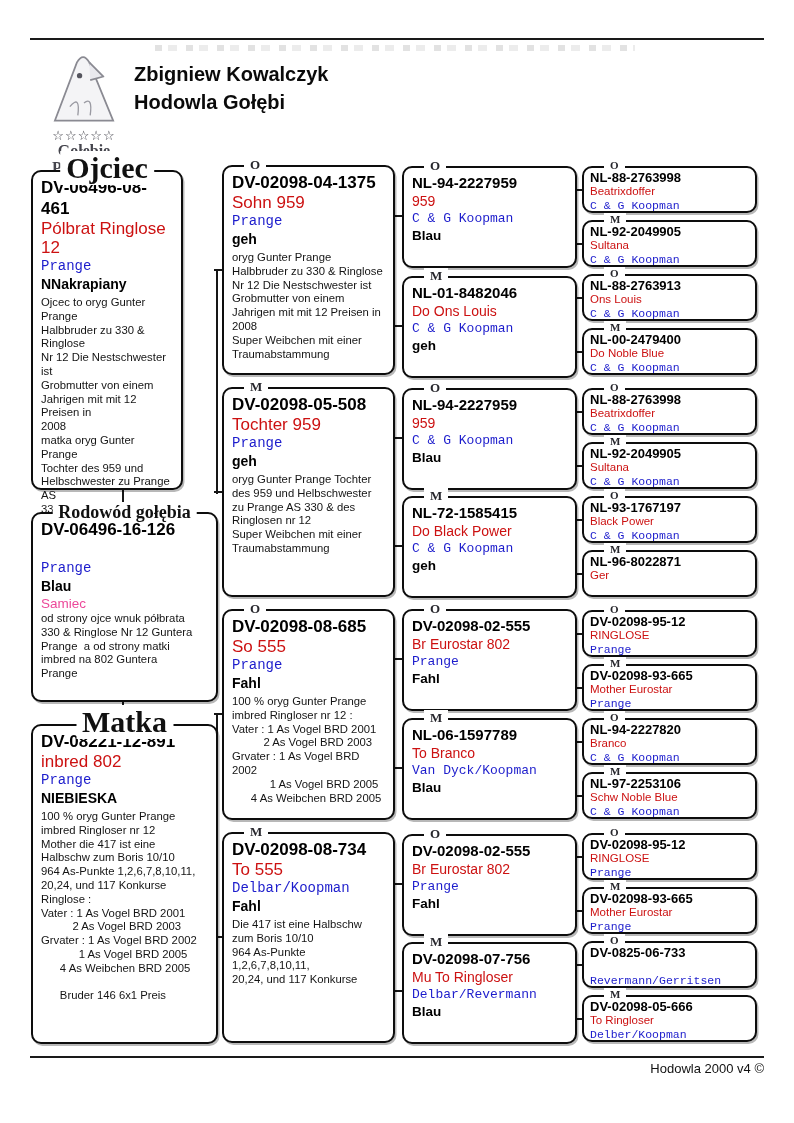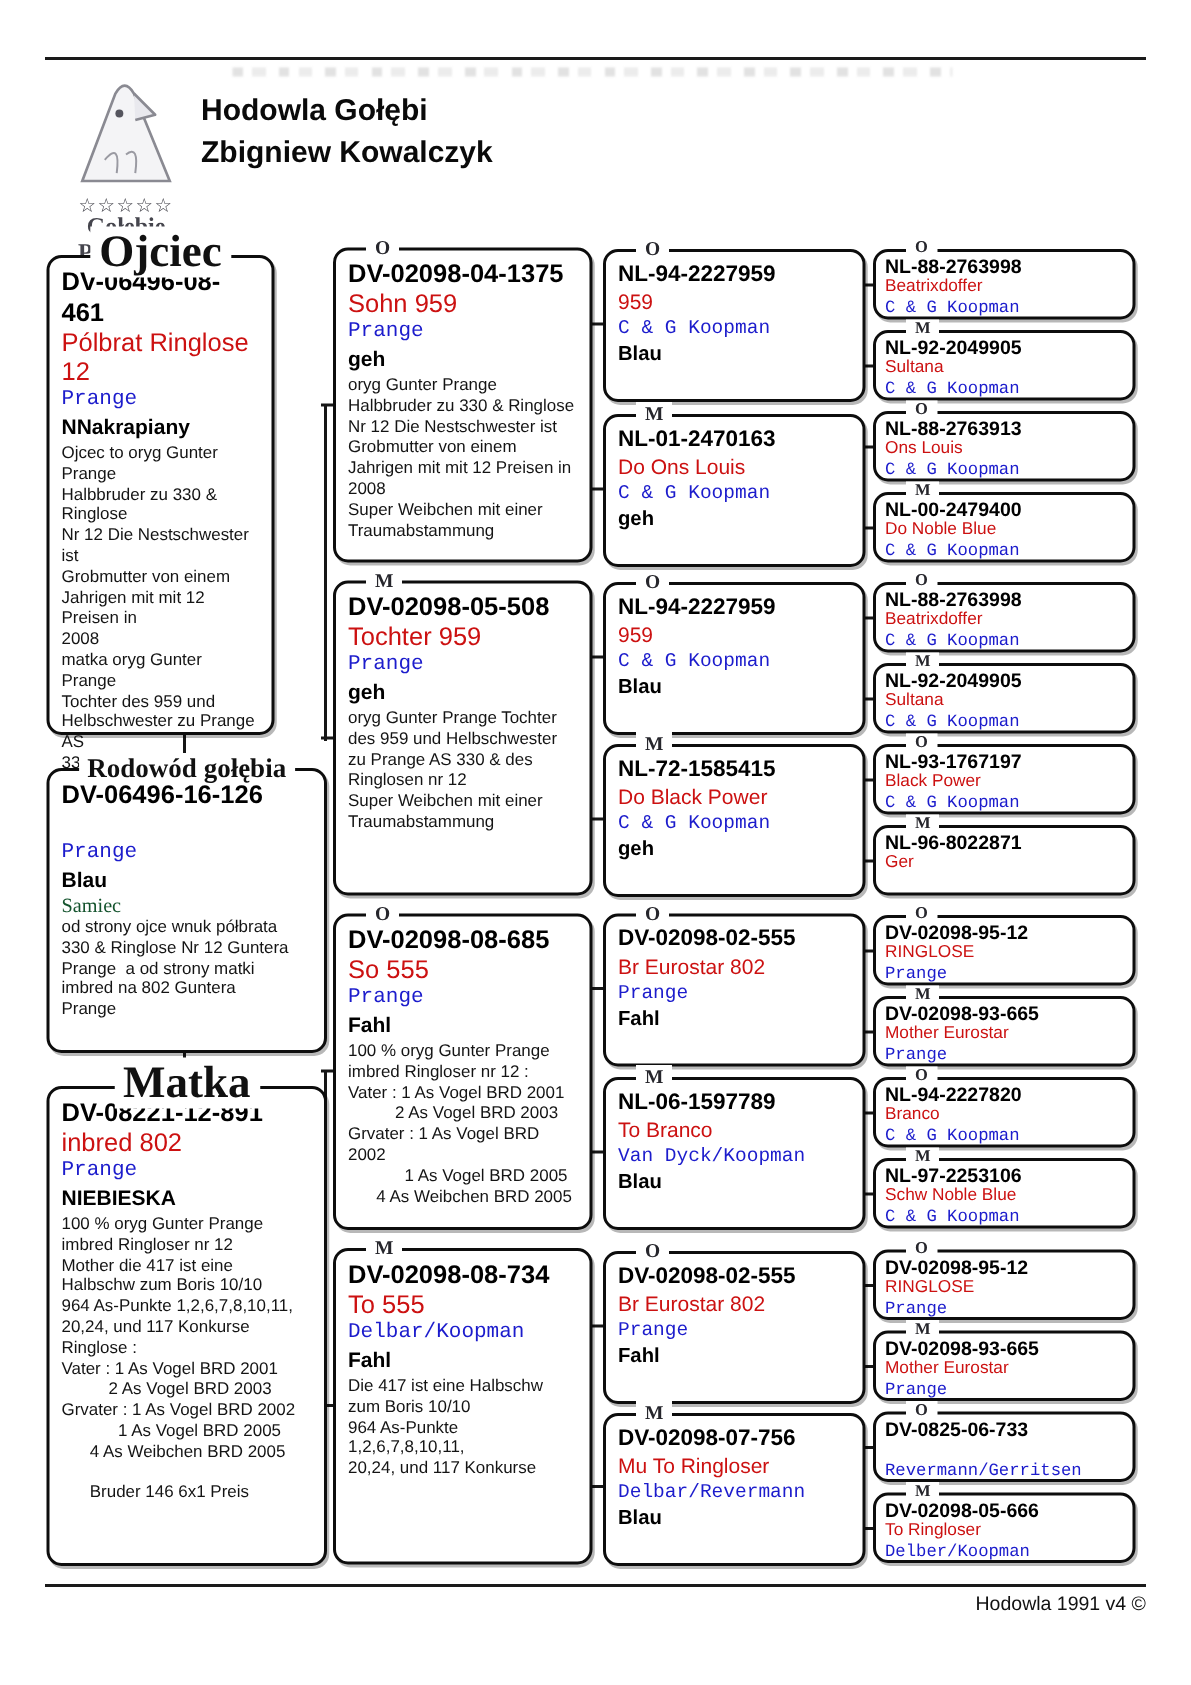--- a/index.html
+++ b/index.html
@@ -23,21 +23,21 @@
   .tag { position:absolute; background:#fff; padding:0 6px; font-family:"Liberation Serif", serif;
          font-weight:bold; color:#26262c; white-space:nowrap; }
   .big-tag  { top:-21px; left:50%; transform:translateX(-50%); font-size:30px; line-height:34px; color:#111; }
   .mid-tag  { top:-12px; left:50%; transform:translateX(-50%); font-size:18px; line-height:20px; color:#111; }
   .sex-tag  { top:-10px; left:20px; font-size:13px; line-height:16px; }
 
   .ring   { font-weight:bold; font-size:17px; line-height:21px; color:#000; }
   .name   { color:#cc1111; font-size:17px; line-height:19px; min-height:19px; }
   .strain { color:#1c1ccc; font-size:14px; line-height:18px; min-height:18px;font-family:Liberation Mono, monospace; }
   .colr   { font-weight:bold; font-size:14px; line-height:18px; color:#000; }
-  .sextxt { font-size:13.5px; line-height:17px; color:#14532d;font-family:Liberation Serif, serif; }
+  .sextxt { font-size:13.5px; line-height:17px; color:#ec4899; }
   .desc   { font-size:11.3px; line-height:13.8px; color:#141414; white-space:pre-wrap; margin-top:3px; }
 
   .gen3 .ring { font-size:15px; line-height:19px; }
   .gen3 .name { font-size:14px; line-height:18px; min-height:18px; }
   .gen3 .strain { font-size:13px; line-height:17px; min-height:17px; }
   .gen3 .colr { font-size:13.5px; line-height:17px; }
 
   .gen4 { padding:2px 6px; }
   .gen4 .ring { font-size:13px; line-height:15px; }
   .gen4 .name { font-size:11.5px; line-height:13.5px; min-height:13.5px; }
@@ -63,22 +63,22 @@
       <path d="M46 14 L62 30 L47 34" fill="#e9e9ee" stroke="#8a8a92" stroke-width="2" stroke-linejoin="round"></path>
       <circle cx="35" cy="29" r="3" fill="#55555e"></circle>
       <path d="M24 64 Q36 50 33 74 M40 60 Q50 52 47 74" fill="none" stroke="#9a9aa2" stroke-width="1.5"></path>
     </svg>
     <div class="stars">☆☆☆☆☆</div>
     <div class="cap">Gołębie</div>
     <div class="cap">Pocztowe</div>
   </div>
 
   <div class="title">
+    <div>Zbigniew Kowalczyk</div>
     <div>Hodowla Gołębi</div>
-    <div>Zbigniew Kowalczyk</div>
   </div>
 
   <div>
     <div class="line" style="left:122px;top:490px;width:2px;height:24px;"></div>
     <div class="line" style="left:122px;top:702px;width:2px;height:24px;"></div>
     <div class="line" style="left:216px;top:270px;width:2px;height:224px;"></div>
     <div class="line" style="left:216px;top:714px;width:2px;height:225px;"></div>
     <div class="line" style="left:214px;top:269px;width:9px;height:2px;"></div>
     <div class="line" style="left:214px;top:491px;width:9px;height:2px;"></div>
     <div class="line" style="left:214px;top:713px;width:9px;height:2px;"></div>
@@ -221,21 +221,21 @@
 
   <div class="box gen3" style="left:402px;top:166px;width:175px;height:102px;">
     <span class="tag sex-tag">O</span>
     <div class="ring">NL-94-2227959</div>
     <div class="name">959</div>
     <div class="strain">C &amp; G Koopman</div>
     <div class="colr">Blau</div>
   </div>
   <div class="box gen3" style="left:402px;top:276px;width:175px;height:102px;">
     <span class="tag sex-tag">M</span>
-    <div class="ring">NL-01-2470163</div>
+    <div class="ring">NL-01-8482046</div>
     <div class="name">Do Ons Louis</div>
     <div class="strain">C &amp; G Koopman</div>
     <div class="colr">geh</div>
   </div>
   <div class="box gen3" style="left:402px;top:388px;width:175px;height:102px;">
     <span class="tag sex-tag">O</span>
     <div class="ring">NL-94-2227959</div>
     <div class="name">959</div>
     <div class="strain">C &amp; G Koopman</div>
     <div class="colr">Blau</div>
@@ -367,15 +367,15 @@
     <div class="strain">Revermann/Gerritsen</div>
   </div>
   <div class="box gen4" style="left:582px;top:995px;width:175px;height:47px;">
     <span class="tag sex-tag">M</span>
     <div class="ring">DV-02098-05-666</div>
     <div class="name">To Ringloser</div>
     <div class="strain">Delber/Koopman</div>
   </div>
 
   <div class="rule" style="left:30px;top:1056px;width:734px;"></div>
-  <div class="credit">Hodowla 1991 v4 ©</div>
+  <div class="credit">Hodowla 2000 v4 ©</div>
 
 </div>
 
 </body></html>

